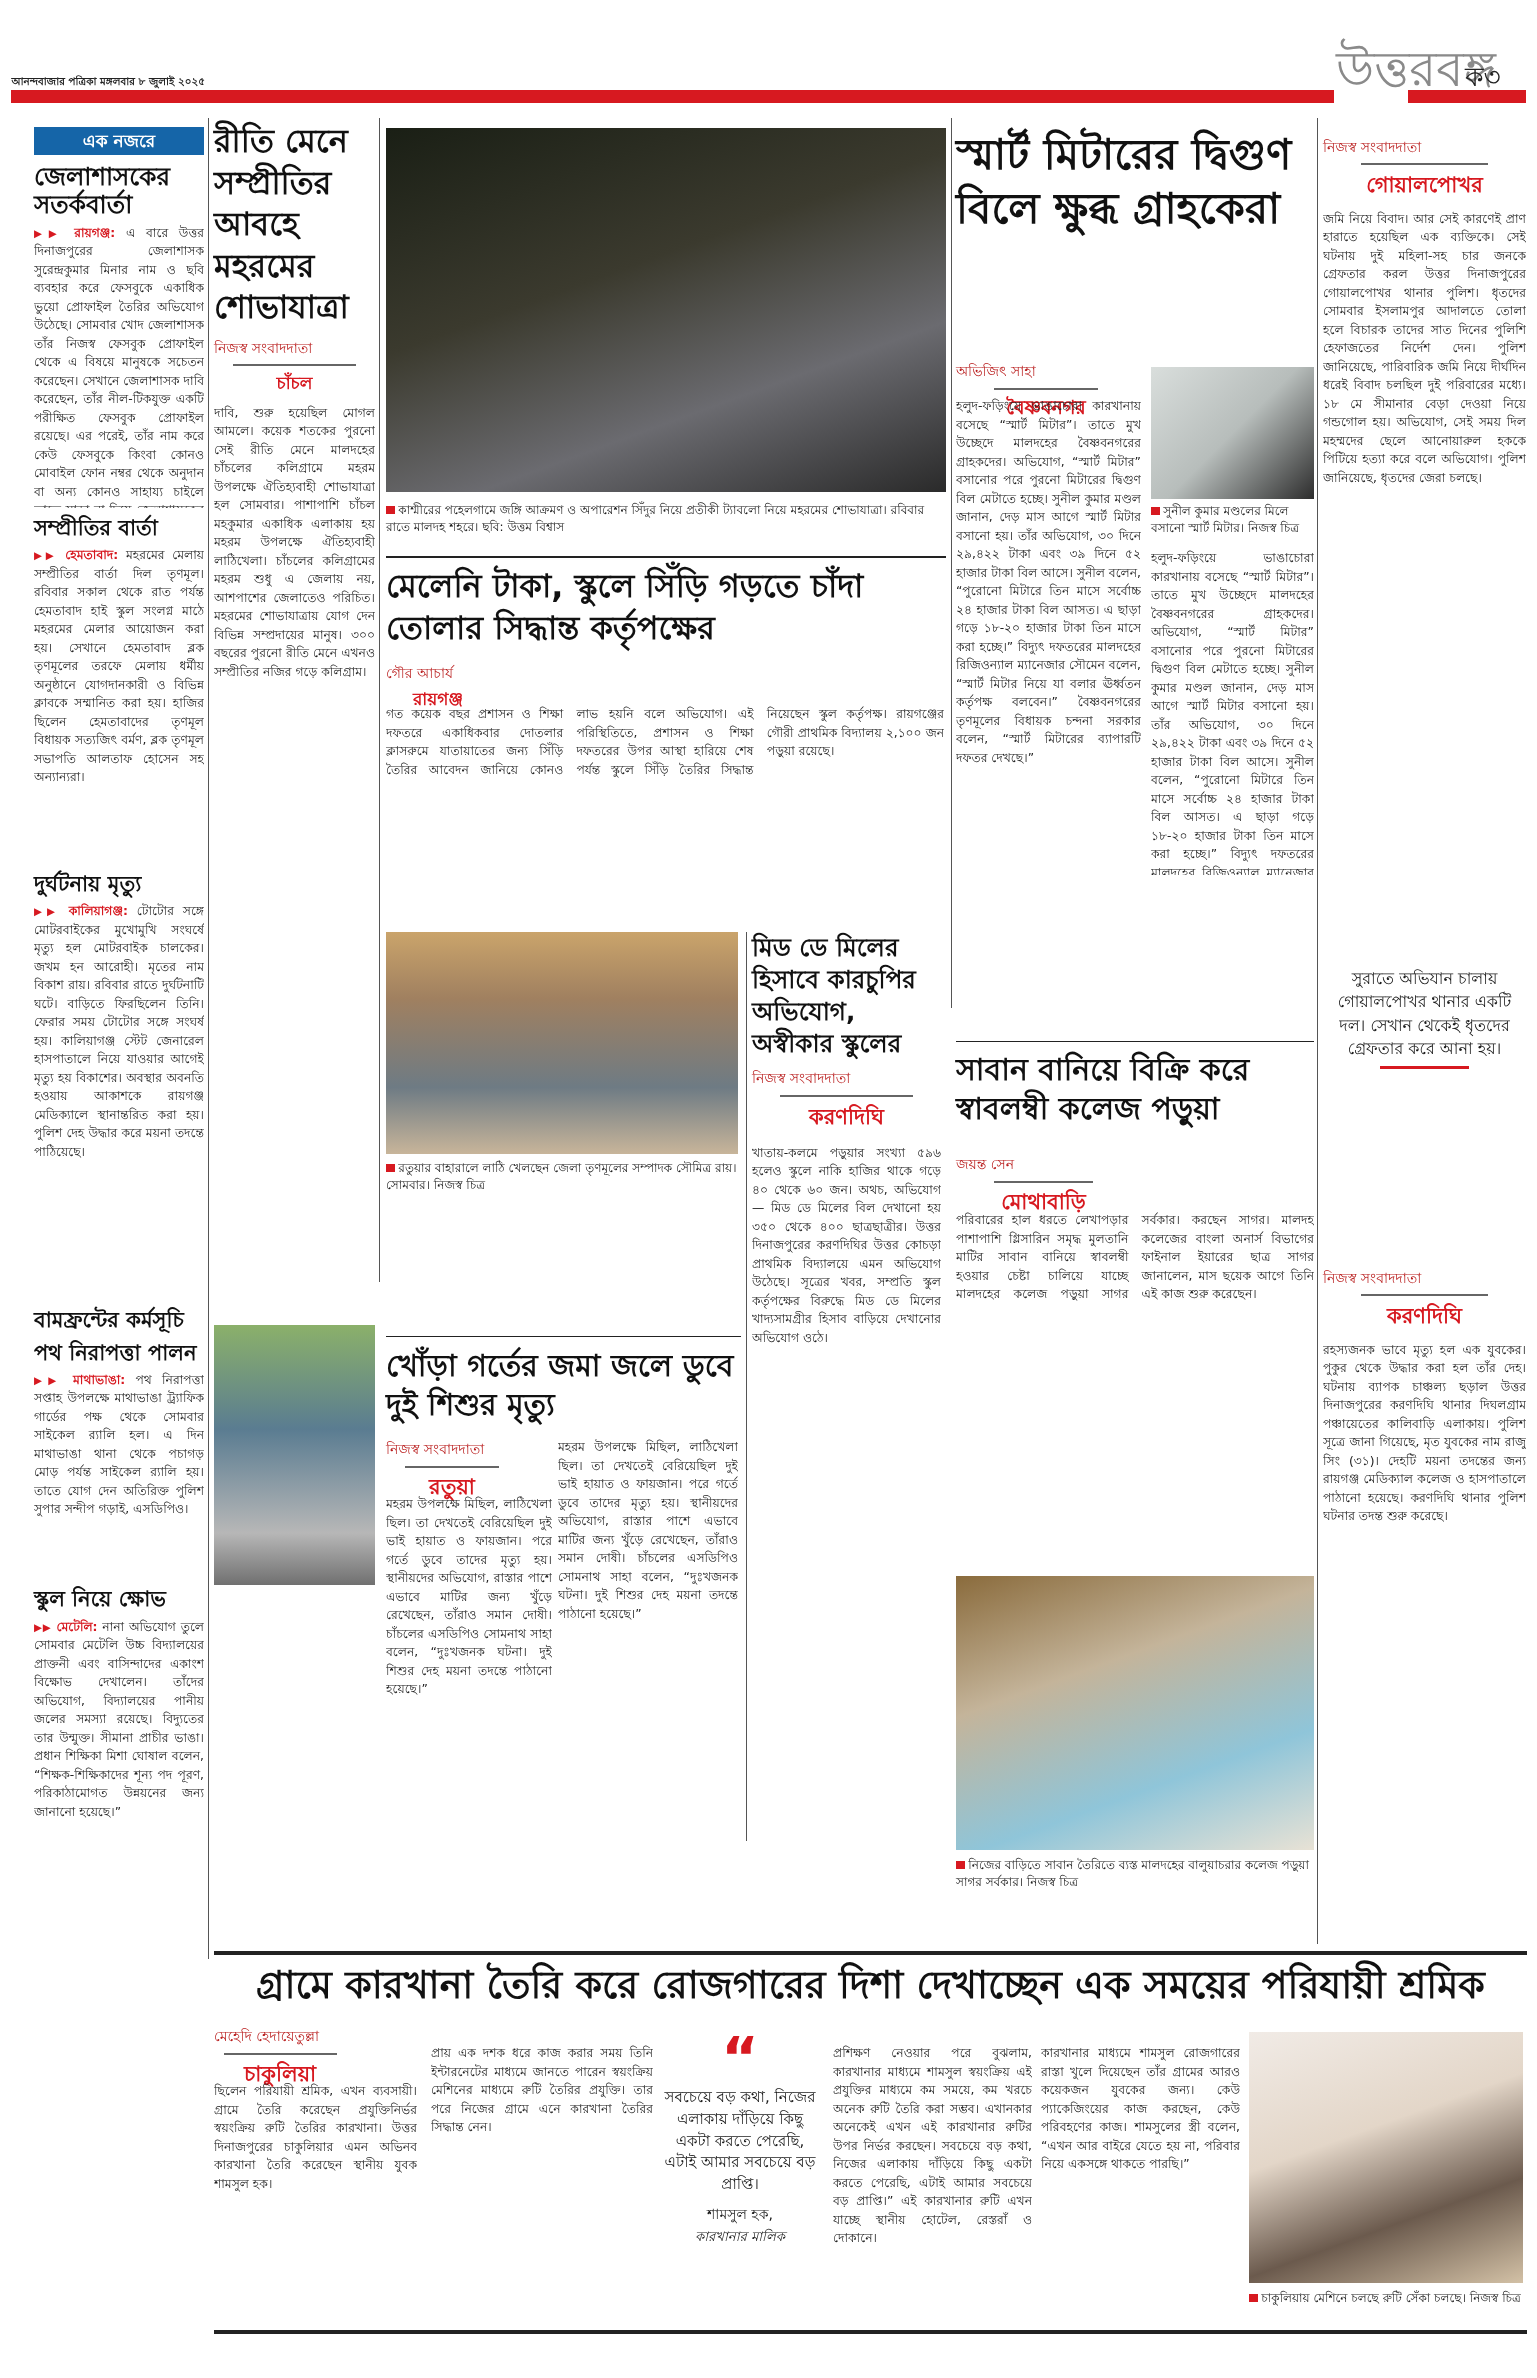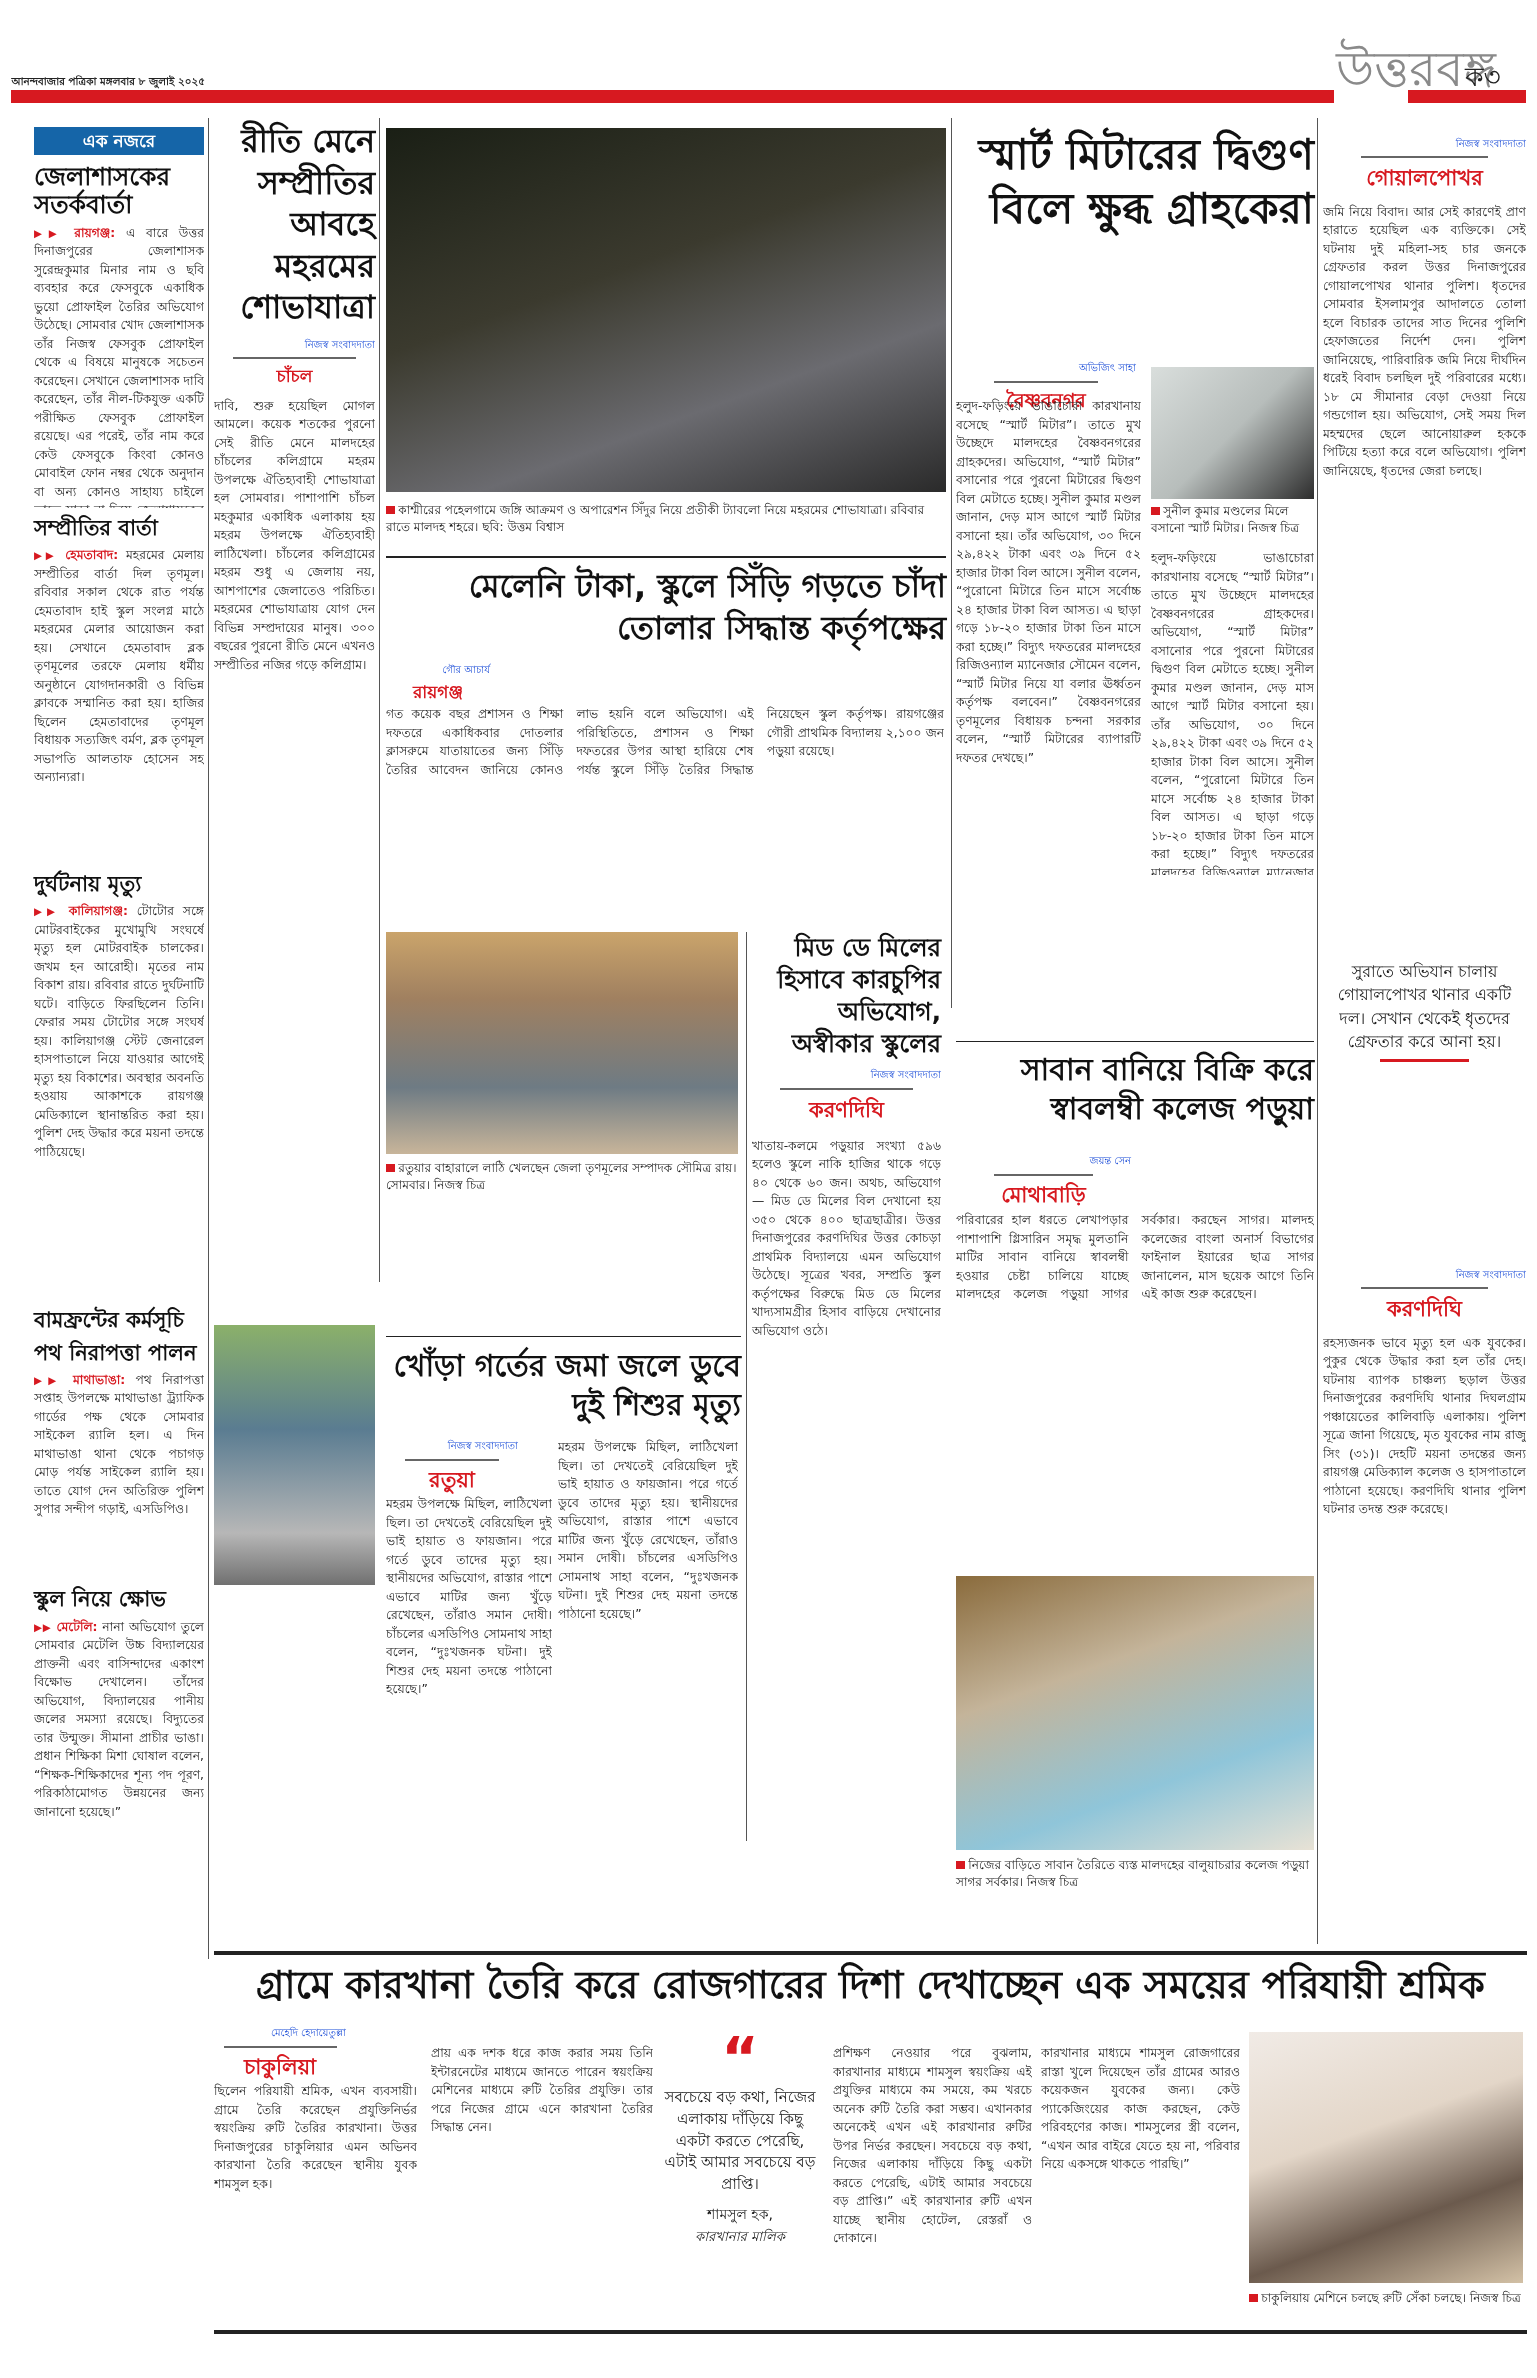--- a/index.html
+++ b/index.html
@@ -6,22 +6,22 @@
 body{width:1538px;height:2378px;background:#fff;font-family:"DejaVu Sans",sans-serif;color:#1a1a1a;position:relative;overflow:hidden}
 .abs{position:absolute}
 .masthead-date{left:11.4px;top:74px;font-size:10.4px;font-weight:bold;color:#222}
 .redbar{left:11.4px;top:90px;width:1323px;height:13.2px;background:#d71920}
 .redbar2{left:1408px;top:90px;width:118px;height:13.2px;background:#d71920}
 .section-title{left:1336px;top:45px;font-size:49px;font-weight:normal;color:#8a8a8a;line-height:1}
 .page-no{left:1465px;top:57px;font-size:26.5px;color:#222}
 .vrule{position:absolute;width:0.9px;background:#555}
 .hrule{position:absolute;height:1.9px;background:#222}
 .body-text{font-size:12.3px;line-height:18.5px;text-align:justify;color:#222}
-.hl{font-weight:bold;text-align:right;color:#111;line-height:1.15}
-.byline{font-size:10px;text-align:right;color:#1d4ed8}
+.hl{font-weight:bold;text-align:left;color:#111;line-height:1.15}
+.byline{font-size:14px;text-align:left;color:#b91c1c}
 .dateline{font-size:21px;font-weight:bold;color:#d71920;text-align:center}
 .photo{position:absolute;background:#5a5a5a;overflow:hidden}
 .caption{font-size:12px;line-height:17px;color:#222}
 .caption .sq{display:inline-block;width:8.5px;height:8.5px;background:#d71920;margin-right:3.8px}
 .brief-loc{color:#d71920;font-weight:bold}
 .arrow{color:#d71920;font-size:10.4px}
 .blue-tag{left:34px;top:127px;width:170px;height:28px;background:#1565a8;color:#fff;font-size:17px;font-weight:bold;text-align:center;line-height:28px}
 .brief-hl{font-size:24.6px;font-weight:bold;line-height:1.12;color:#111}
 .quote-mark{font-size:57px;color:#d71920;font-weight:bold;line-height:1}
 </style>

